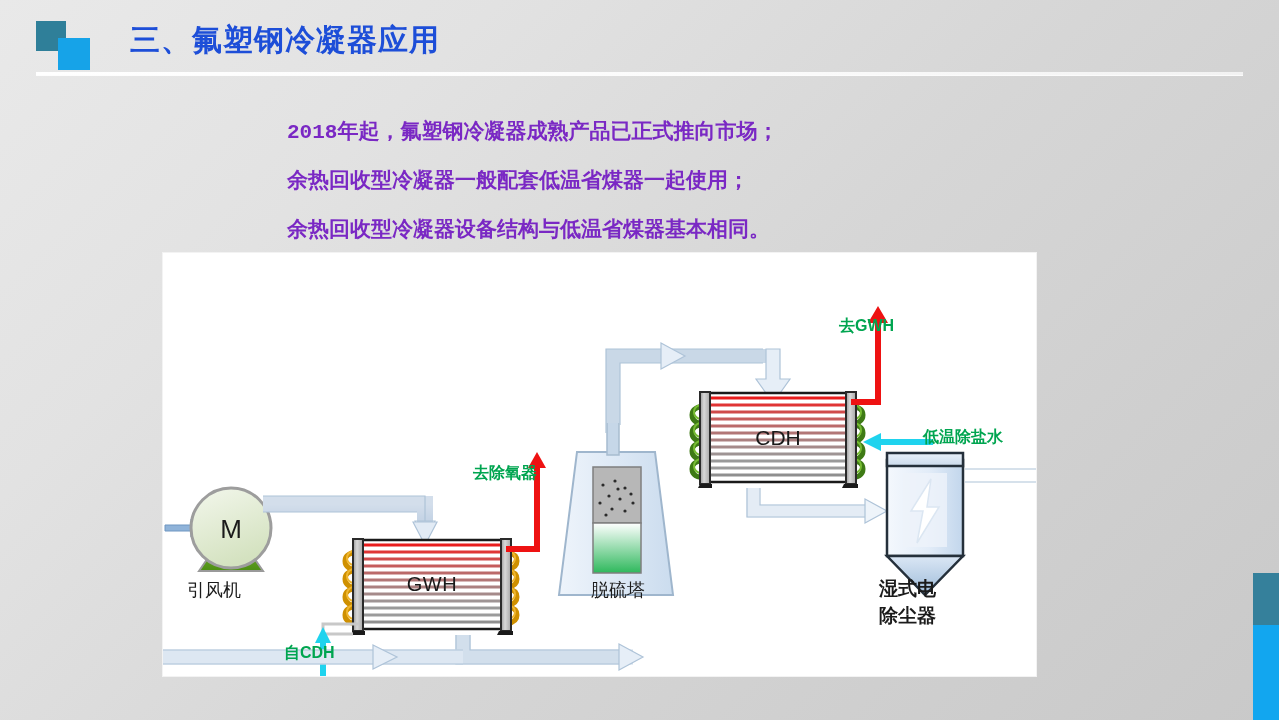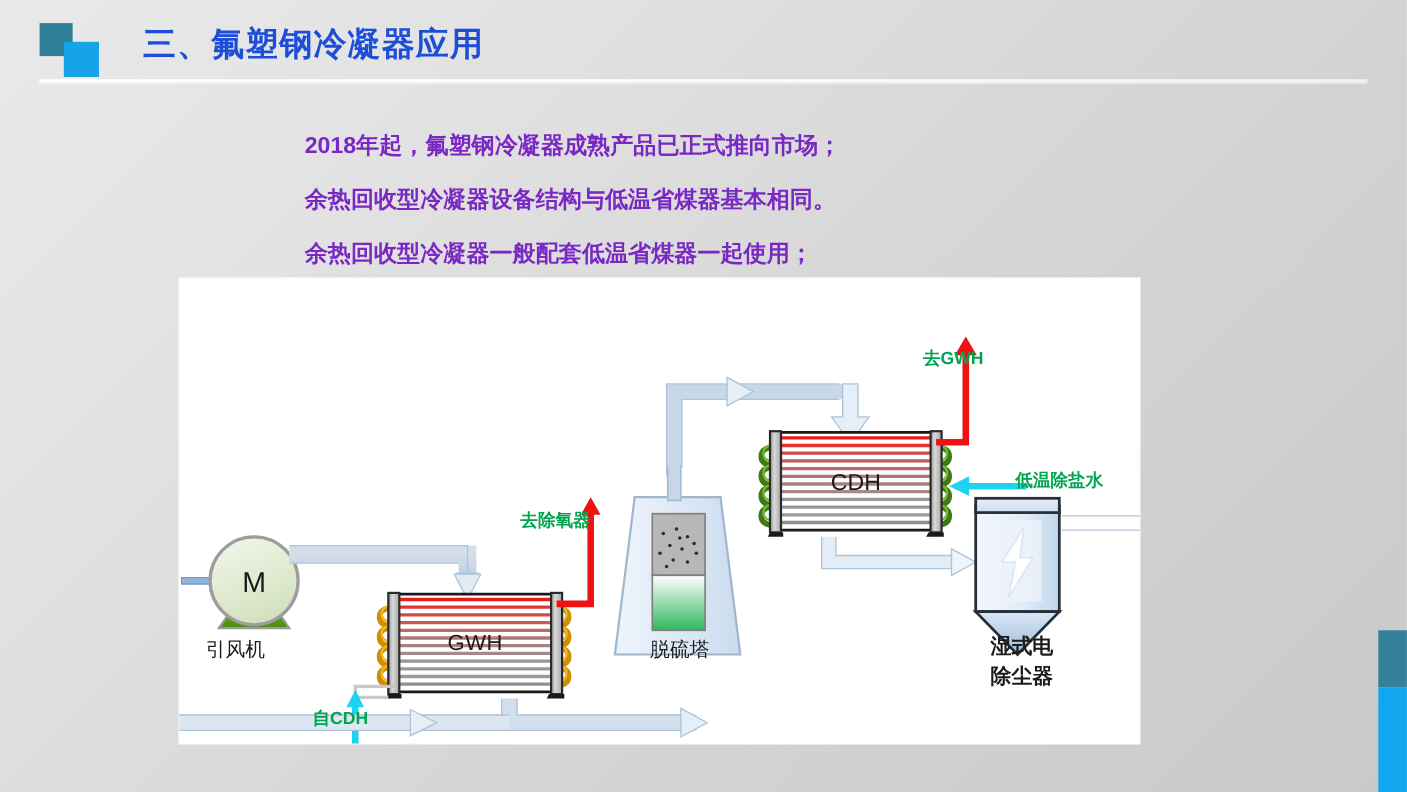--- a/index.html
+++ b/index.html
@@ -20,59 +20,59 @@
     font-size:30px;font-weight:bold;color:#1d4ed8;
     letter-spacing:1px;white-space:nowrap;
   }
   .rule{
     position:absolute;left:36px;top:72px;width:1207px;height:3px;
     background:linear-gradient(90deg,#ffffff 0%,#fbfbfb 60%,#f2f2f2 100%);
     box-shadow:0 1px 0 rgba(255,255,255,.9);
   }
 
   
-  .bodytext{position:absolute;left:277px;top:108px;width:800px;}
+  .bodytext{position:absolute;left:287px;top:108px;width:800px;font-family:Liberation Mono, monospace;}
   .bodyline{
     font-size:21px;font-weight:bold;color:#7a28c4;
     line-height:49px;white-space:nowrap;
   }
 
   
   .panel{
     position:absolute;left:163px;top:253px;width:873px;height:423px;
     background:#ffffff;box-shadow:0 0 0 1px #f3f3f3;
   }
   .dg{position:absolute;left:0;top:0;width:873px;height:423px;}
 
   
   .lbl{position:absolute;white-space:nowrap;}
   .lbl-green{color:#00a550;font-size:16px;font-weight:bold;margin-top:14px;}
   .lbl-black{color:#1b1b1b;font-size:18px;font-weight:normal;}
-  .lbl-black2{color:#1b1b1b;font-size:19px;font-weight:bold;line-height:27px;text-align:center;}
+  .lbl-black2{color:#1b1b1b;font-size:19px;font-weight:bold;line-height:27px;}
   .lbl-hx{color:#1a1a1a;font-size:20px;font-weight:normal;letter-spacing:.5px;}
 
   
   .accent-a{position:absolute;left:1253px;top:573px;width:26px;height:52px;background:#35809b;}
   .accent-b{position:absolute;left:1253px;top:625px;width:26px;height:95px;background:#12a6ef;}
 </style>
 </head>
 <body>
 
 <div class="slide">
 
   <div class="deco deco-sq1"></div>
   <div class="deco deco-sq2"></div>
 
   <div class="title">三、氟塑钢冷凝器应用</div>
   <div class="rule"></div>
 
   <div class="bodytext">
     <div class="bodyline">2018年起，氟塑钢冷凝器成熟产品已正式推向市场；</div>
+    <div class="bodyline">余热回收型冷凝器一般配套低温省煤器一起使用；</div>
     <div class="bodyline">余热回收型冷凝器设备结构与低温省煤器基本相同。</div>
-    <div class="bodyline">余热回收型冷凝器一般配套低温省煤器一起使用；</div>
   </div>
 
   <div class="panel">
     <svg class="dg" viewBox="0 0 873 423">
       <defs>
         <linearGradient id="fanG" x1="0" y1="0" x2="0.4" y2="1">
           <stop offset="0%" stop-color="#f3f7ec"></stop>
           <stop offset="100%" stop-color="#d4e2c0"></stop>
         </linearGradient>
         <linearGradient id="fanBase" x1="0" y1="0" x2="0" y2="1">

